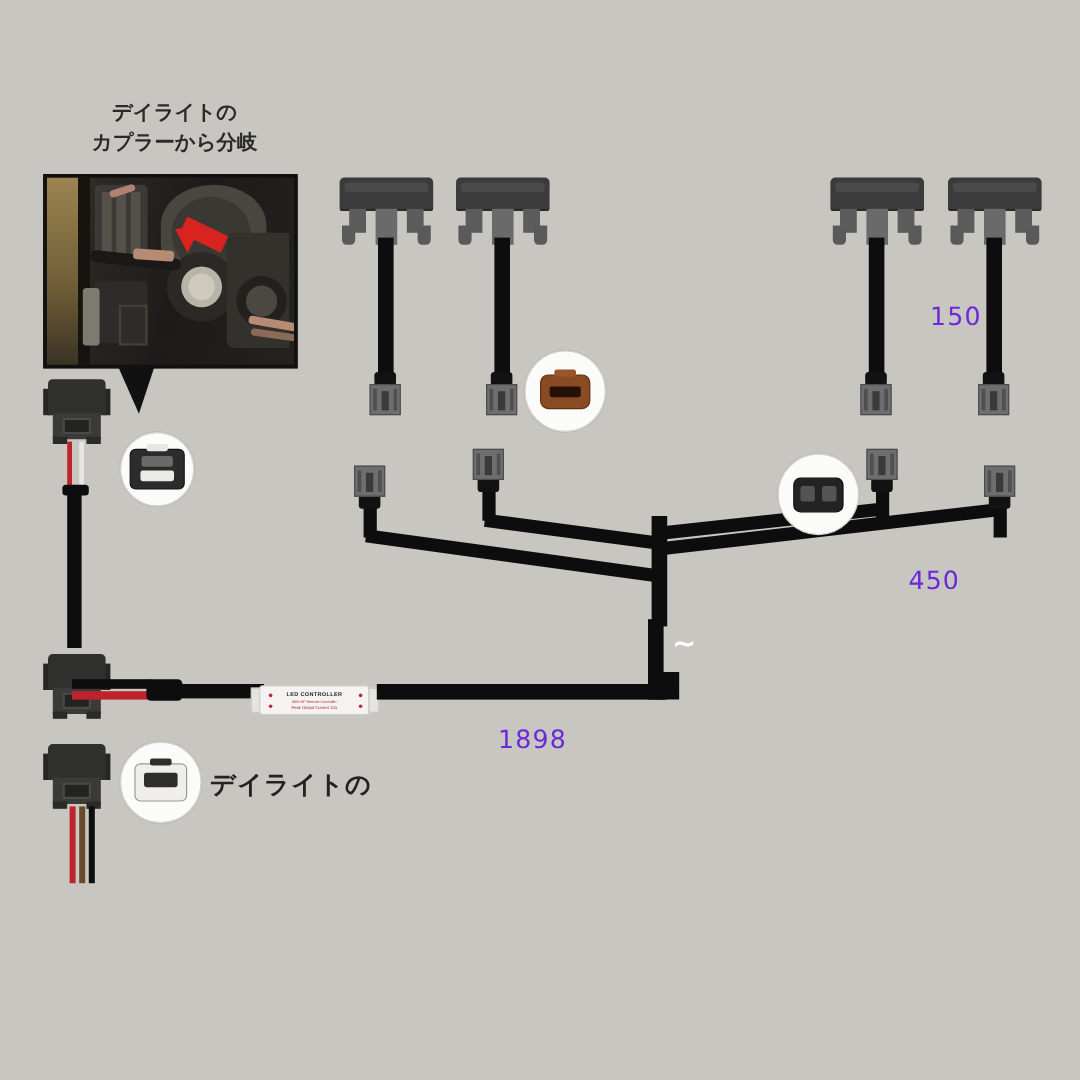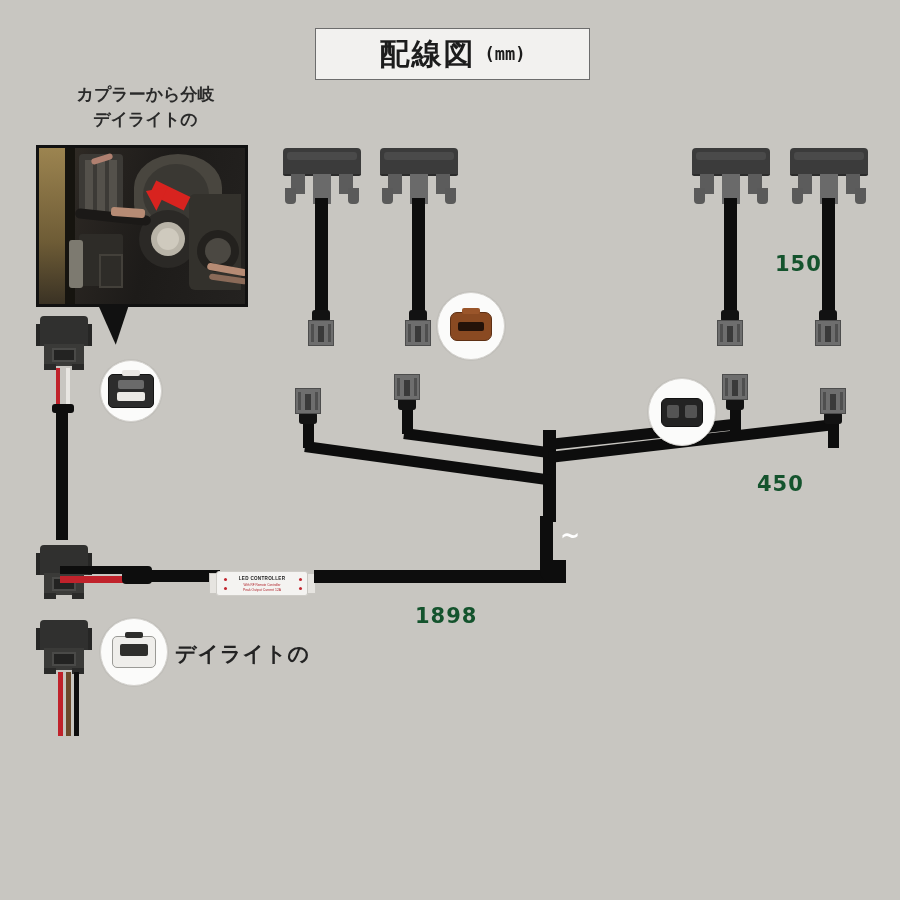--- a/index.html
+++ b/index.html
@@ -137,21 +137,21 @@
   .cn-body:before{content:"";position:absolute;left:13px;top:-5px;width:18px;height:6px;background:#e9e7e3;border-radius:2px;}
   .cn-body:after{content:"";position:absolute;left:8px;top:17px;width:28px;height:9px;background:#eceae6;border-radius:2px;}
   .cn-body .bar{position:absolute;left:9px;top:5px;width:26px;height:9px;background:#6a6a6a;border-radius:2px;}
   .cn-white{width:42px;height:30px;background:#efeeeb;border-radius:5px;position:relative;border:1px solid #9a9a96;}
   .cn-white .slot{position:absolute;left:7px;top:7px;width:28px;height:12px;background:#2e2e2c;border-radius:2px;}
   .cn-white:before{content:"";position:absolute;left:12px;top:-5px;width:18px;height:6px;background:#2e2e2c;border-radius:2px;}
 
   
   .dim{
     position:absolute;font-family:"DejaVu Sans",sans-serif;
-    font-size:21px;font-weight:bold;color:#14532d;letter-spacing:1px;
+    font-size:21px;font-weight:normal;color:#6d28d9;letter-spacing:1px;
   }
   #body-coupler-label{
     position:absolute;left:175px;top:640px;
     font-family:"DejaVu Sans",sans-serif;
     font-size:21px;font-weight:bold;color:#232323;letter-spacing:1px;
   }
 
   
   #led-controller{
     position:absolute;left:216px;top:571px;width:92px;height:25px;
@@ -203,28 +203,24 @@
   #caption-band .l3{
     color:#f2dc1e;font-size:27px;font-weight:bold;line-height:1.5;letter-spacing:.5px;
     border-bottom:2px solid #f2dc1e;padding-bottom:2px;margin-top:4px;
   }
 </style>
 </head>
 <body>
 
 <div id="stage">
 
-  <div id="title-box" class="abs">
-    <span class="jp">配線図</span>
-    <span class="unit">(mm)</span>
-  </div>
 
   <div id="photo-caption" class="abs">
+    <div>デイライトの</div>
     <div>カプラーから分岐</div>
-    <div>デイライトの</div>
   </div>
 
   <div id="photo-pointer" class="abs"></div>
 
   <div id="photo-inset" class="abs">
 
     <div class="ph" style="left:0;top:0;width:206px;height:156px;background:linear-gradient(105deg,#3a332a 0%,#2a2622 22%,#1d1b19 55%,#242220 100%);"></div>
     <div class="ph" style="left:0;top:0;width:26px;height:156px;background:linear-gradient(180deg,#9c8450,#6e5c36 60%,#3a3224);"></div>
     <div class="ph" style="left:26px;top:0;width:10px;height:156px;background:#16140f;"></div>
     <div class="ph" style="left:40px;top:6px;width:44px;height:64px;background:#3c3a36;border-radius:4px;"></div>

